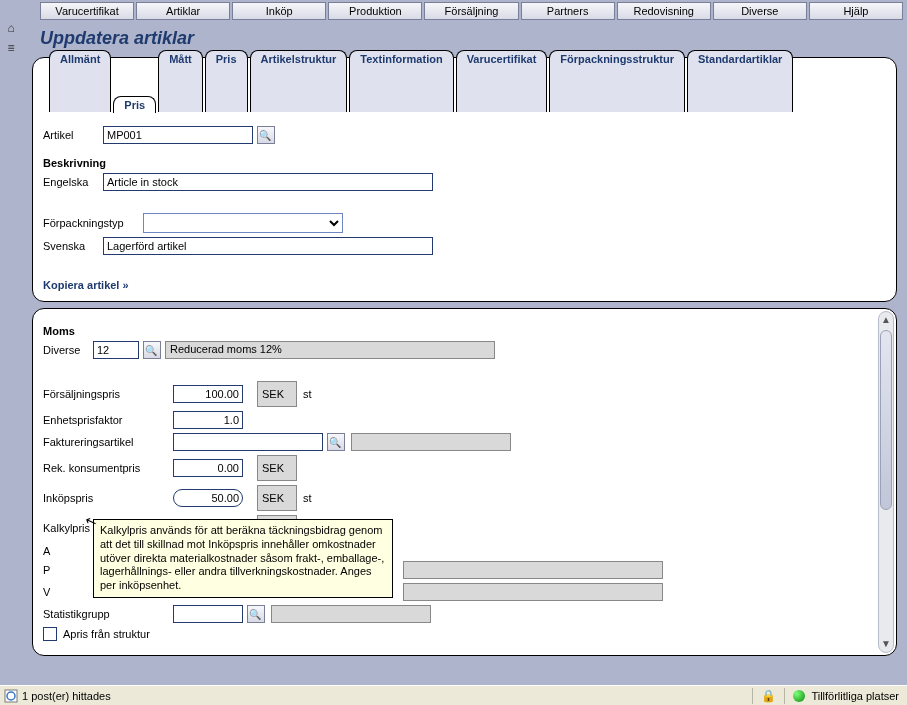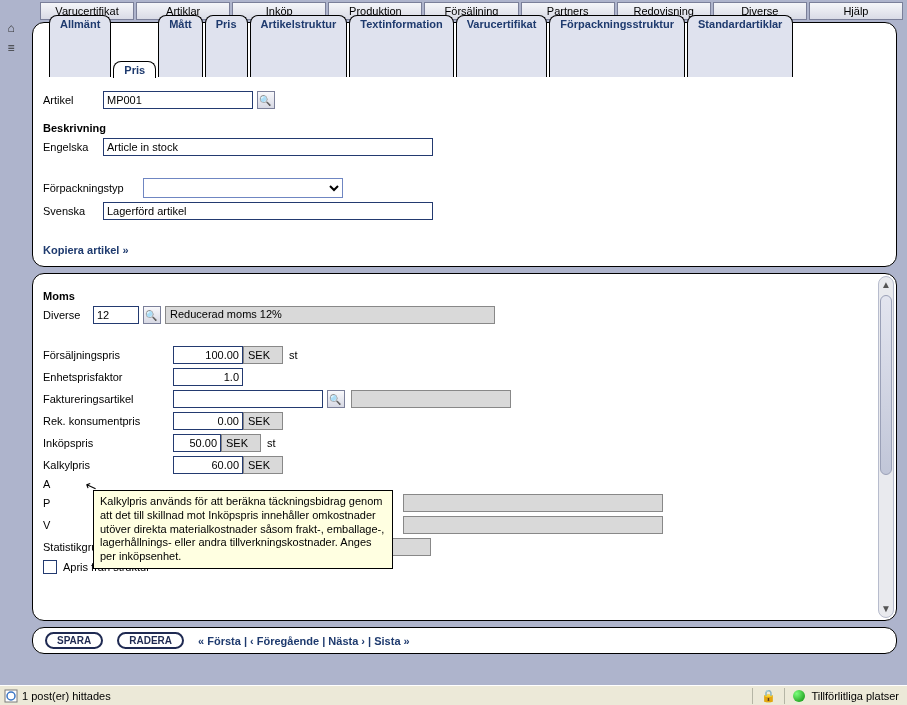--- a/index.html
+++ b/index.html
@@ -170,32 +170,32 @@
   .readonlybox {
     background: #d9d9d9;
     border: 1px solid #888;
     height: 18px;
     display: inline-block;
     padding: 1px 4px;
   }
   .currency {
     background: #d9d9d9;
     border: 1px solid #888;
-    height: 18px;
+    height: 26px;
     width: 40px;
     display: inline-flex;
     align-items: center;
     padding: 0 4px;
-    margin-left: 0;
+    margin-left: 14px;
   }
   .unit { margin-left: 6px; color:#000; }
   .tooltip {
     position: absolute;
     left: 60px;
-    top: 216px;
+    top: 210px;
     width: 300px;
     background: #ffffe1;
     border: 1px solid #000;
     padding: 4px 6px;
     font-size: 11px;
     line-height: 1.25;
     z-index: 10;
   }
   .cursor-arrow {
     position: absolute;
@@ -291,20 +291,21 @@
   <div class="menuitem">Diverse</div>
   <div class="menuitem">Hjälp</div>
 </div>
 
 <div class="lefticons">
   <div>⌂</div>
   <div>≡</div>
 </div>
 
 <div class="main">
+  <div class="pagetitle">Uppdatera artiklar</div>
 
   <div class="card" style="padding-top:20px;">
     <div class="tabs">
       <div class="tab">Allmänt</div>
       <div class="tab active">Pris</div>
       <div class="tab">Mått</div>
       <div class="tab">Pris</div>
       <div class="tab">Artikelstruktur</div>
       <div class="tab">Textinformation</div>
       <div class="tab">Varucertifikat</div>
@@ -379,21 +380,21 @@
     </div>
 
     <div class="row">
       <span class="lblw">Rek. konsumentpris</span>
       <input class="num" style="width: 70px;" value="0.00">
       <span class="currency">SEK</span>
     </div>
 
     <div class="row">
       <span class="lblw">Inköpspris</span>
-      <input class="num" style="width: 48px;" value="50.00">
+      <input class="num" style="width: 70px; border-radius: 9px;" value="50.00">
       <span class="currency">SEK</span>
       <span class="unit">st</span>
     </div>
 
     <div class="row">
       <span class="lblw">Kalkylpris</span>
       <input class="num" style="width: 70px;" value="60.00">
       <span class="currency">SEK</span>
     </div>
 
@@ -422,33 +423,20 @@
 
     <div class="row" style="margin-top:0;">
       <span class="checkbox"></span>
       <span>Apris från struktur</span>
     </div>
 
     <div class="cursor-arrow">↖</div>
     <div class="tooltip">Kalkylpris används för att beräkna täckningsbidrag genom att det till skillnad mot Inköpspris innehåller omkostnader utöver direkta materialkostnader såsom frakt-, emballage-, lagerhållnings- eller andra tillverkningskostnader. Anges per inköpsenhet.</div>
   </div>
 
-  <div class="footcard">
-    <span class="pillbtn">SPARA</span>
-    <span class="pillbtn">RADERA</span>
-    <span class="navlinks">
-      <span>« Första</span>
-      <span> | </span>
-      <span>‹ Föregående</span>
-      <span> | </span>
-      <span>Nästa ›</span>
-      <span> | </span>
-      <span>Sista »</span>
-    </span>
-  </div>
 </div>
 
 <div class="statusbar">
   <div class="left">
     <span class="iegear">
       <svg width="14" height="14" viewBox="0 0 14 14">
           <rect x="1" y="1" width="12" height="12" fill="#fff" stroke="#7a7a7a"></rect>
           <circle cx="7" cy="7" r="4" fill="none" stroke="#3a76c4" stroke-width="1.5"></circle>
         </svg>
     </span>

